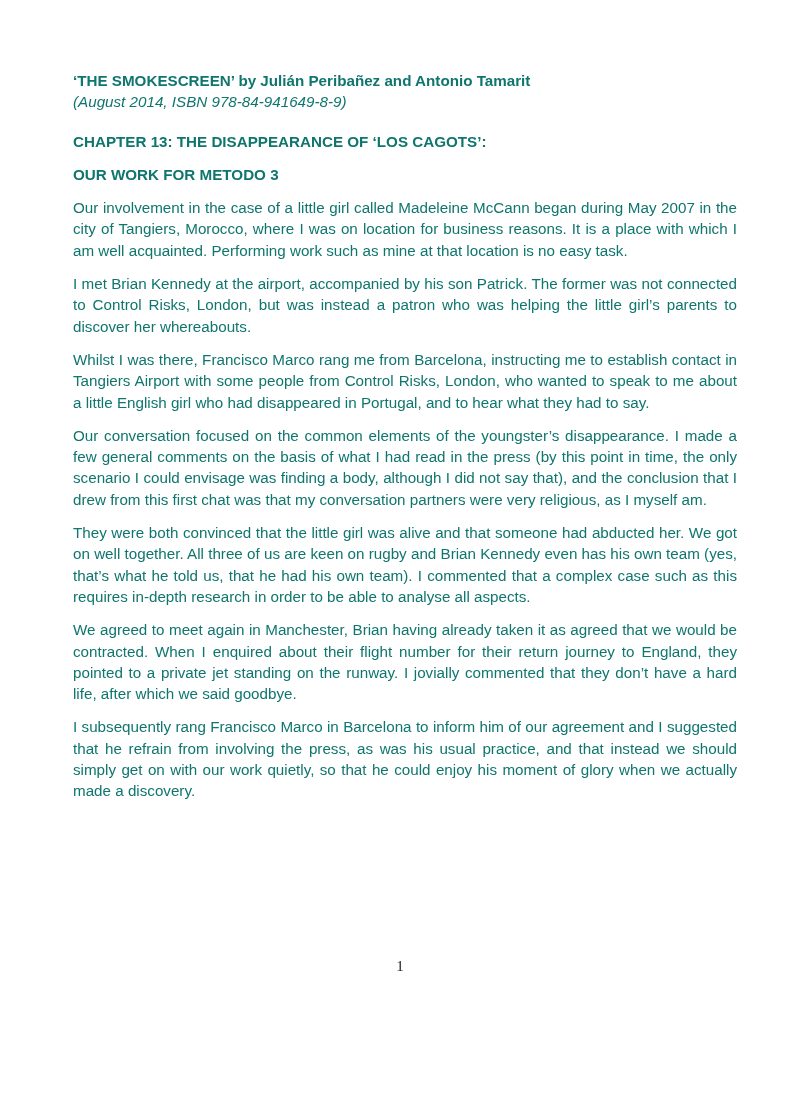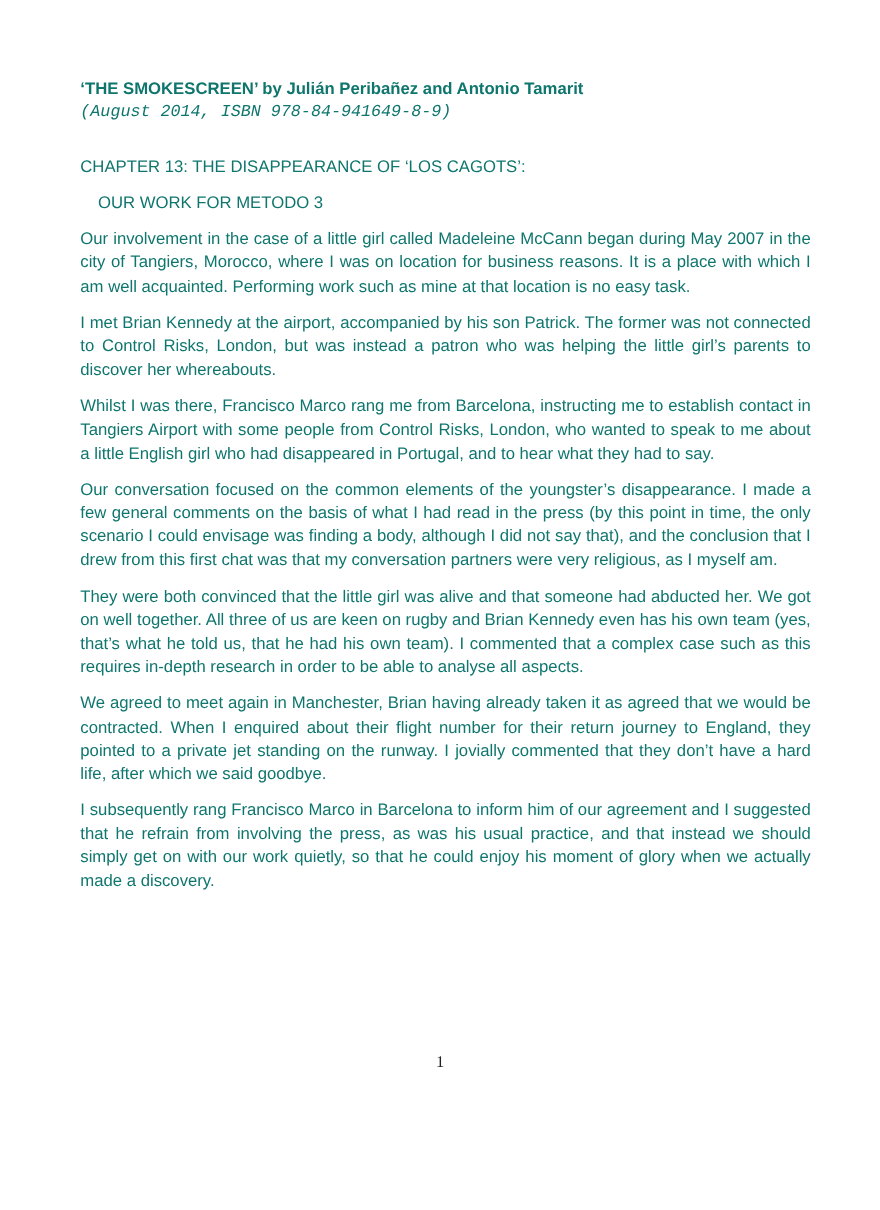--- a/index.html
+++ b/index.html
@@ -3,23 +3,23 @@
   <meta charset="utf-8">
   <style>
     html, body { margin: 0; padding: 0; background: #ffffff; }
     body { width: 800px; height: 1100px; position: relative; overflow: hidden; }
     .page {
       position: absolute; left: 73px; top: 70px; width: 664px;
       font-family: "Liberation Sans", sans-serif; color: #0f766e;
       font-size: 15.2px; line-height: 21.3px;
     }
     .title { font-weight: bold; margin: 0; }
-    .subtitle { font-style: italic; margin: 0 0 28px 0; font-family: Liberation Mono, monospace; }
-    .chapter { font-weight: normal; margin: 16px 0 12px 0; }
-    .subhead { font-weight: normal; margin: 0 0 12px 16px; }
+    .subtitle { font-style: italic; margin: 0 0 18px 0; }
+    .chapter { font-weight: bold; margin: 16px 0 12px 0; }
+    .subhead { font-weight: bold; margin: 0 0 12px 0; }
     .author { font-weight: bold; margin: 0 0 12px 0; }
     p.para { margin: 0 0 12px 0; text-align: justify; }
     .page-number {
       position: absolute; left: 0; width: 800px; top: 958px; text-align: center;
       font-family: "Liberation Serif", serif; font-size: 15px; color: #222;
     }
   </style>
 </head>
 <body>
 

